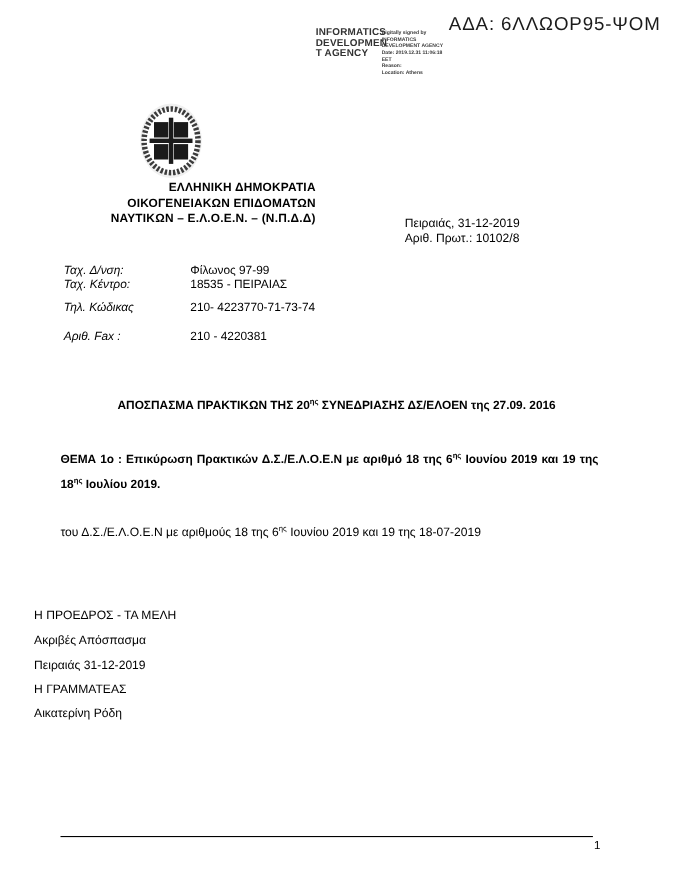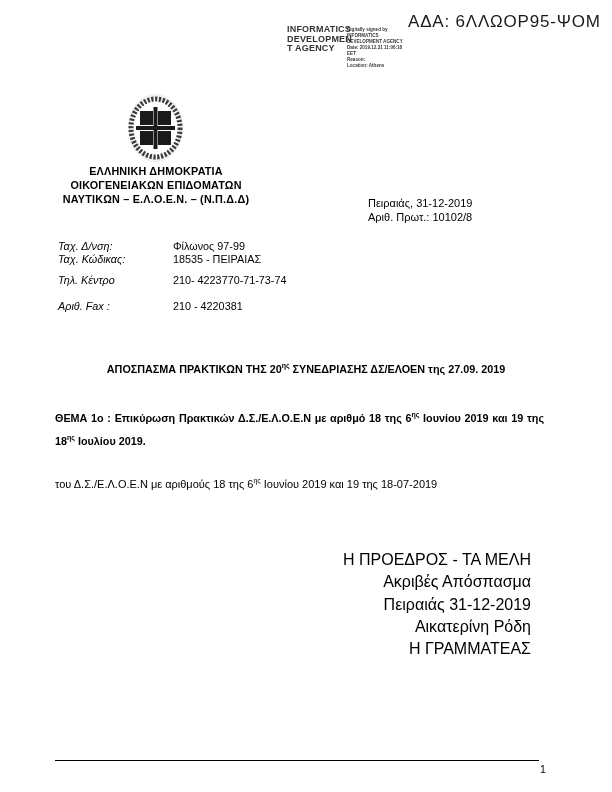--- a/index.html
+++ b/index.html
@@ -32,21 +32,21 @@
     font-size: 4.6px; font-weight: 700; line-height: 6px;
     color: #3a3a3a; white-space: nowrap;
   }
 
   
   .emblem { top: 93px; left: 127px; width: 57px; height: 70px; }
 
   
   .org-block {
     top: 165px; left: 25px; width: 262px;
-    text-align: center; font-size: 10.8px; font-weight: 700;
+    text-align: right; font-size: 10.8px; font-weight: 700;
     line-height: 13.8px; letter-spacing: 0.2px;
   }
 
   
   .date-block {
     top: 197px; left: 368px;
     font-size: 11px; line-height: 13.5px; white-space: nowrap;
   }
 
   
@@ -78,21 +78,21 @@
     font-size: 11px; line-height: 27.5px;
   }
 
   .stretch { text-align: justify; text-align-last: justify; }
 
   sup.ord { font-size: 7px; vertical-align: super; line-height: 0; }
 
   
   .sig-block {
     top: 549px; left: 31px; width: 500px;
-    text-align: right; font-size: 16px; line-height: 22.3px;
+    text-align: left; font-size: 11px; line-height: 22.3px;
   }
 
   
   .footer-rule {
     top: 760px; left: 55px; width: 484px; height: 0;
     border-top: 1.5px solid #000000;
   }
   .page-number {
     top: 763px; left: 536px; width: 14px;
     font-size: 10.5px; text-align: center;
@@ -142,34 +142,34 @@
   <div class="abs date-block">
     <div>Πειραιάς, 31-12-2019</div>
     <div>Αριθ. Πρωτ.: 10102/8</div>
   </div>
 
   <div class="abs contact-row" style="top:240px">
     <span class="contact-label">Ταχ. Δ/νση:</span>
     <span class="contact-value">Φίλωνος 97-99</span>
   </div>
   <div class="abs contact-row" style="top:253px">
-    <span class="contact-label">Ταχ. Κώδικας:</span>
+    <span class="contact-label">Ταχ. Κέντρο:</span>
     <span class="contact-value">18535 - ΠΕΙΡΑΙΑΣ</span>
   </div>
   <div class="abs contact-row" style="top:274px">
-    <span class="contact-label">Τηλ. Κέντρο</span>
+    <span class="contact-label">Τηλ. Κώδικας</span>
     <span class="contact-value">210- 4223770-71-73-74</span>
   </div>
   <div class="abs contact-row" style="top:300px">
     <span class="contact-label">Αριθ. Fax :</span>
     <span class="contact-value">210 - 4220381</span>
   </div>
 
   <div class="abs doc-title">
-    <span>ΑΠΟΣΠΑΣΜΑ ΠΡΑΚΤΙΚΩΝ ΤΗΣ 20</span><sup class="ord">ης</sup><span> ΣΥΝΕΔΡΙΑΣΗΣ ΔΣ/ΕΛΟΕΝ της 27.09. 2019</span>
+    <span>ΑΠΟΣΠΑΣΜΑ ΠΡΑΚΤΙΚΩΝ ΤΗΣ 20</span><sup class="ord">ης</sup><span> ΣΥΝΕΔΡΙΑΣΗΣ ΔΣ/ΕΛΟΕΝ της 27.09. 2016</span>
   </div>
 
   <div class="abs subject">
     <div class="stretch">
       <span>ΘΕΜΑ 1ο : Επικύρωση Πρακτικών Δ.Σ./Ε.Λ.Ο.Ε.Ν με αριθμό 18 της 6</span><sup class="ord">ης</sup><span> Ιουνίου 2019 και 19 της</span>
     </div>
     <div>
       <span>18</span><sup class="ord">ης</sup><span> Ιουλίου 2019.</span>
     </div>
   </div>
@@ -177,20 +177,20 @@
   <div class="abs body-par">
     <div>
       <span>του Δ.Σ./Ε.Λ.Ο.Ε.Ν με αριθμούς 18 της 6</span><sup class="ord">ης</sup><span> Ιουνίου 2019 και 19 της 18-07-2019</span>
     </div>
   </div>
 
   <div class="abs sig-block">
     <div>Η ΠΡΟΕΔΡΟΣ - ΤΑ ΜΕΛΗ</div>
     <div>Ακριβές Απόσπασμα</div>
     <div>Πειραιάς 31-12-2019</div>
+    <div>Η ΓΡΑΜΜΑΤΕΑΣ</div>
     <div>Αικατερίνη Ρόδη</div>
-    <div>Η ΓΡΑΜΜΑΤΕΑΣ</div>
   </div>
 
   <div class="abs footer-rule"></div>
   <div class="abs page-number">1</div>
 
 </div>
 
 </body></html>

